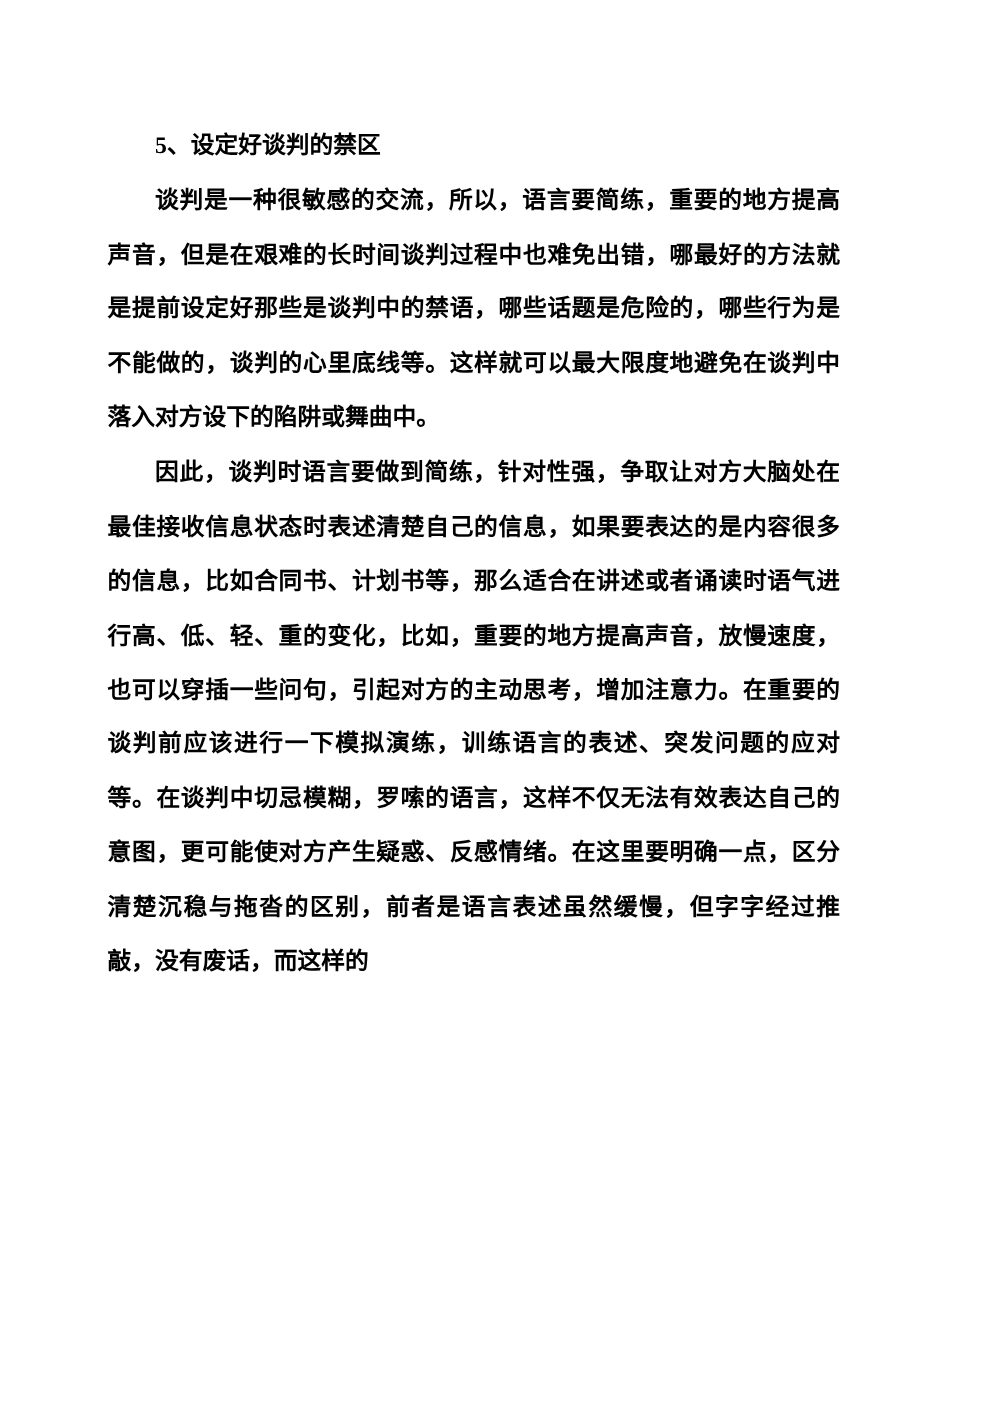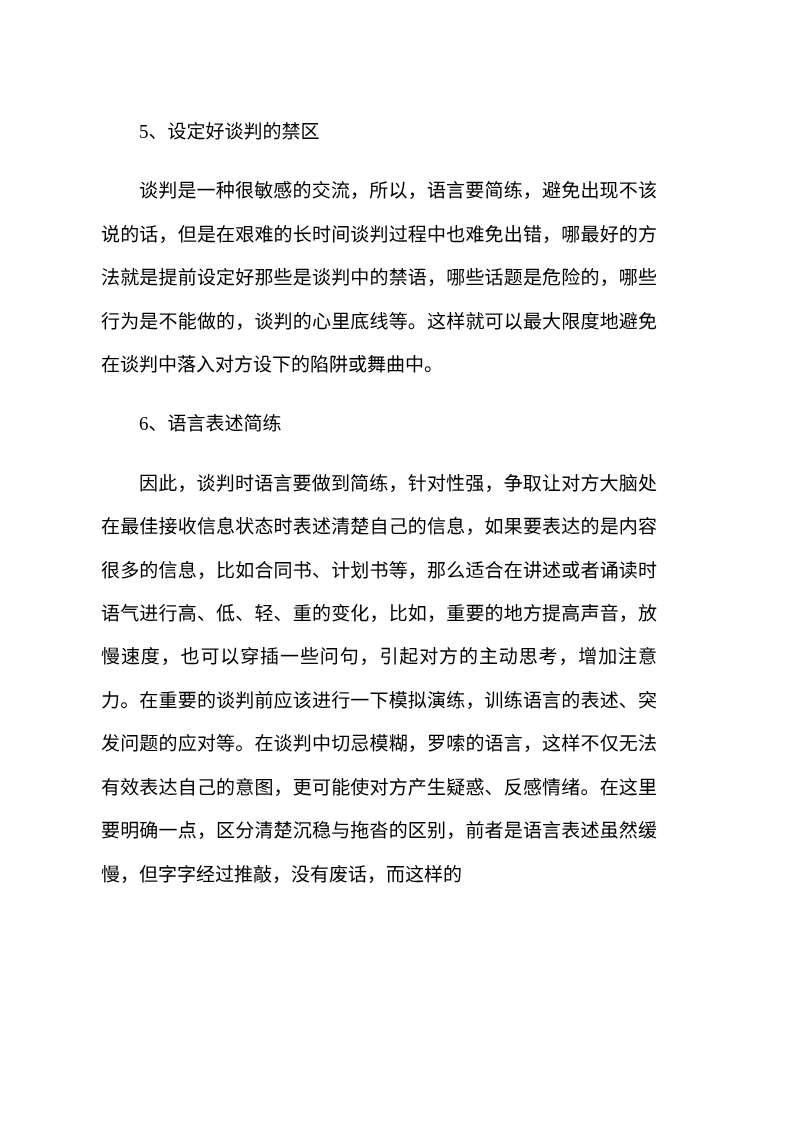--- a/index.html
+++ b/index.html
@@ -17,31 +17,31 @@
     color: #000000;
     padding: 94px 120px 0 85px;
     overflow: hidden;
     font-family: "Liberation Serif", "DejaVu Serif", serif;
     font-size: 19px;
     line-height: 43.4px;
     text-align: justify;
     text-justify: inter-ideograph;
   }
   .para {
-    margin: 16px;
+    margin: 1px;
     padding: 0;
     text-indent: 2em;
     word-break: normal;
     overflow-wrap: break-word;
+    font-weight: bold;
   }
   .para.heading {
     text-align: left;
   }
 </style>
 </head>
 <body>
 
 <div class="page">
   <p class="para heading">5、设定好谈判的禁区</p>
-  <p class="para">谈判是一种很敏感的交流，所以，语言要简练，避免出现不该说的话，但是在艰难的长时间谈判过程中也难免出错，哪最好的方法就是提前设定好那些是谈判中的禁语，哪些话题是危险的，哪些行为是不能做的，谈判的心里底线等。这样就可以最大限度地避免在谈判中落入对方设下的陷阱或舞曲中。</p>
-  <p class="para heading">6、语言表述简练</p>
+  <p class="para">谈判是一种很敏感的交流，所以，语言要简练，重要的地方提高声音，但是在艰难的长时间谈判过程中也难免出错，哪最好的方法就是提前设定好那些是谈判中的禁语，哪些话题是危险的，哪些行为是不能做的，谈判的心里底线等。这样就可以最大限度地避免在谈判中落入对方设下的陷阱或舞曲中。</p>
   <p class="para">因此，谈判时语言要做到简练，针对性强，争取让对方大脑处在最佳接收信息状态时表述清楚自己的信息，如果要表达的是内容很多的信息，比如合同书、计划书等，那么适合在讲述或者诵读时语气进行高、低、轻、重的变化，比如，重要的地方提高声音，放慢速度，也可以穿插一些问句，引起对方的主动思考，增加注意力。在重要的谈判前应该进行一下模拟演练，训练语言的表述、突发问题的应对等。在谈判中切忌模糊，罗嗦的语言，这样不仅无法有效表达自己的意图，更可能使对方产生疑惑、反感情绪。在这里要明确一点，区分清楚沉稳与拖沓的区别，前者是语言表述虽然缓慢，但字字经过推敲，没有废话，而这样的</p>
 </div>
 
 </body></html>

